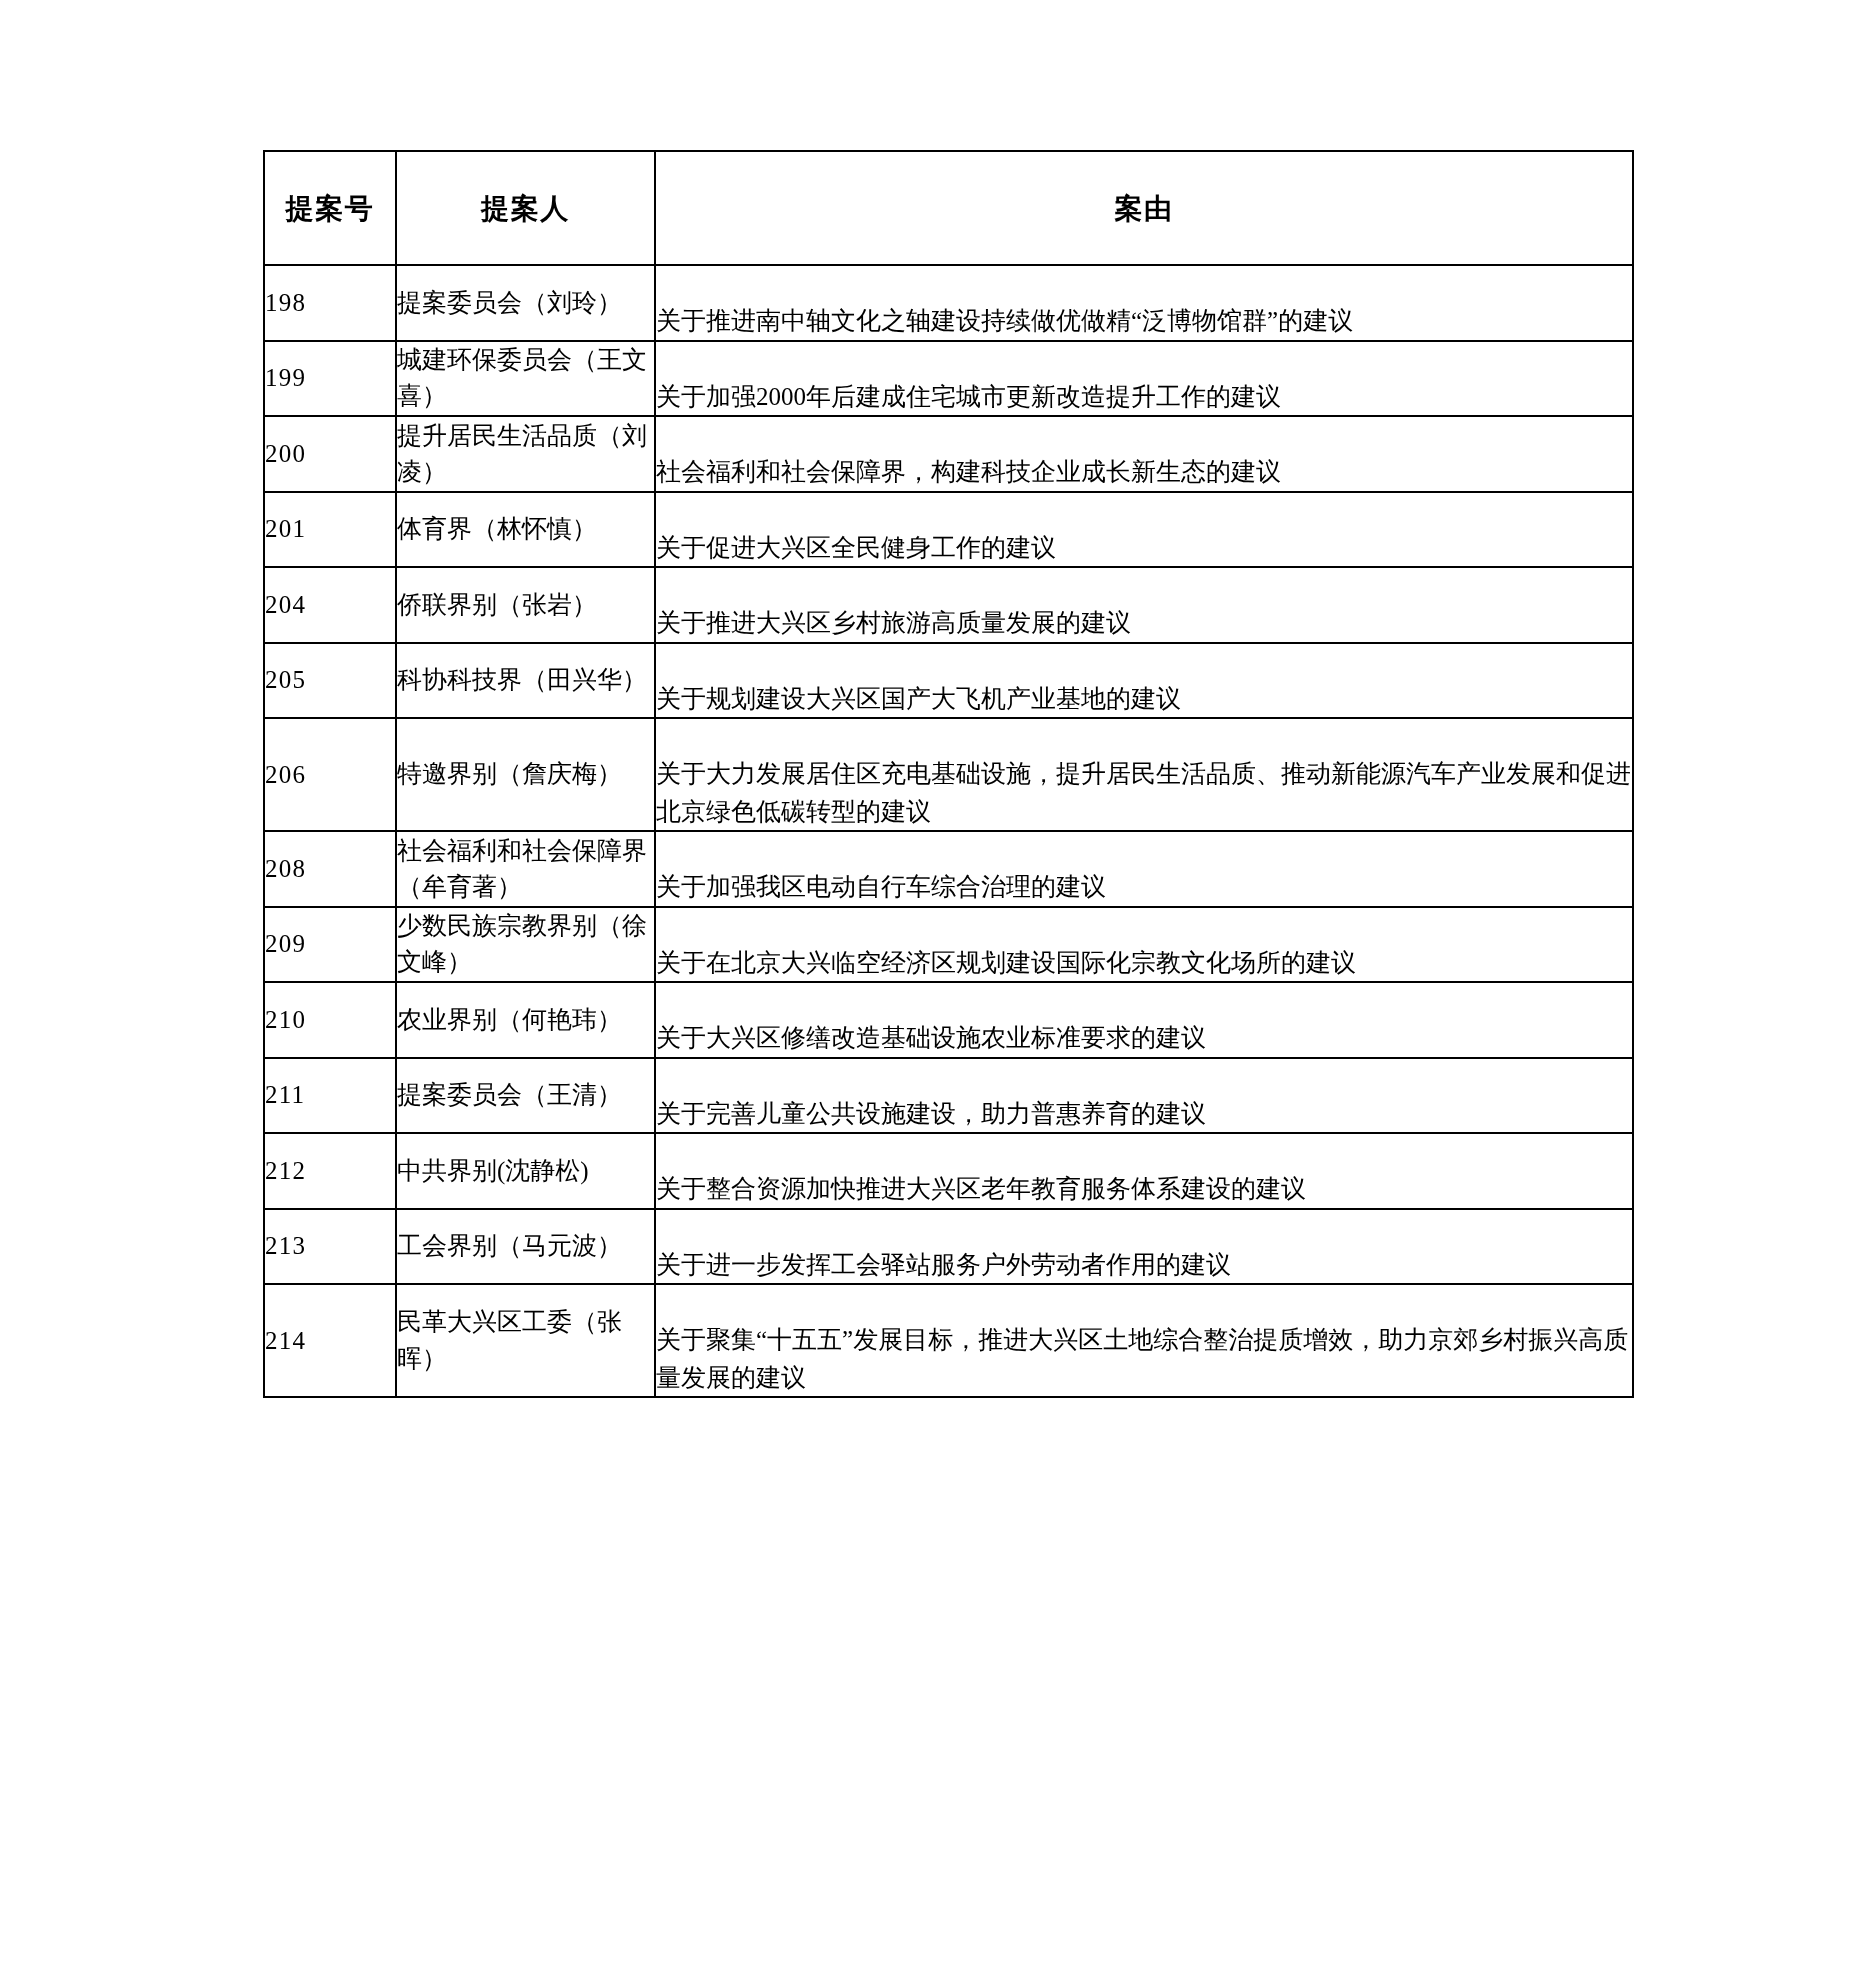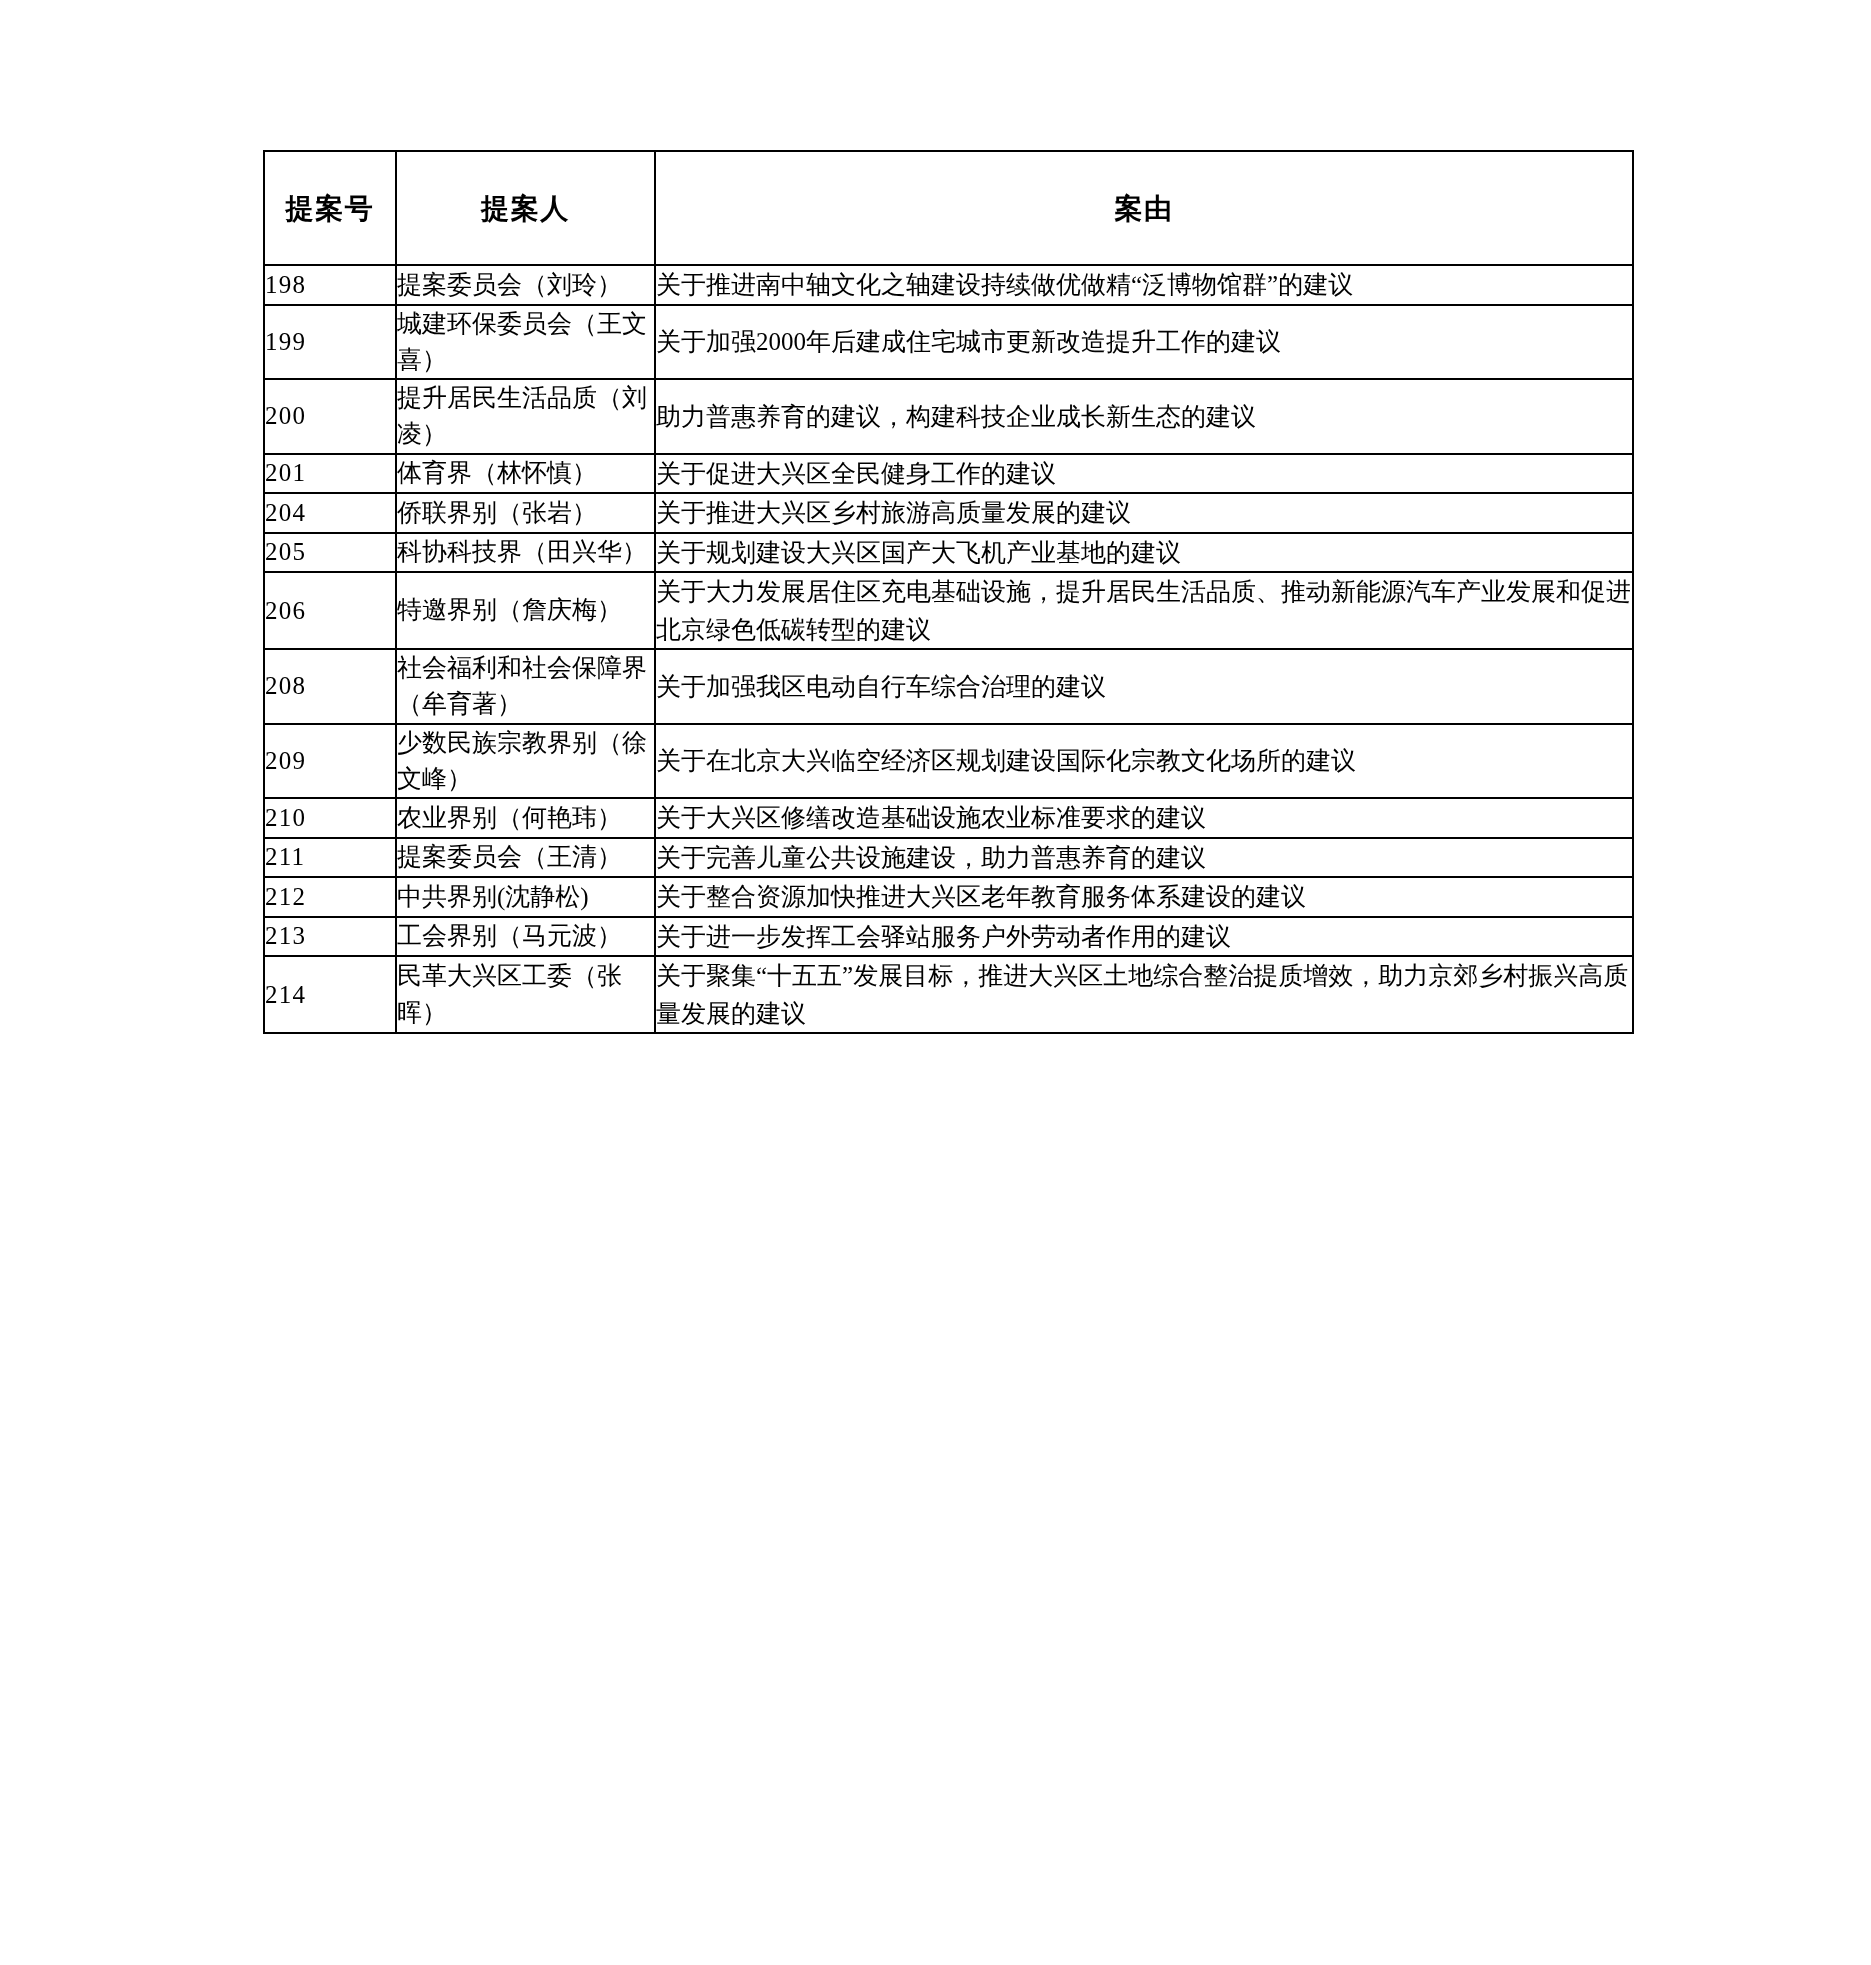--- a/index.html
+++ b/index.html
@@ -68,20 +68,21 @@
   td.cell-what {
     text-align: left;
     font-size: 25px;
     line-height: 1.5;
     padding: 5.5px 7px;
     font-family: "Liberation Serif", "DejaVu Serif", serif;
   }
   td.cell-what .what-text {
     display: block;
     word-break: break-all;
+    margin-top: 36px;
   }
   tr.data-row { }
 </style>
 </head>
 <body>
 
 <div id="page">
   <div id="proposal-table-wrap">
     <table class="proposal-table">
       <colgroup>
@@ -108,21 +109,21 @@
             <td class="cell-no">199</td>
             <td class="cell-who">城建环保委员会（王文喜）</td>
             <td class="cell-what">
               <span class="what-text">关于加强2000年后建成住宅城市更新改造提升工作的建议</span>
             </td>
           </tr>
           <tr class="data-row">
             <td class="cell-no">200</td>
             <td class="cell-who">提升居民生活品质（刘凌）</td>
             <td class="cell-what">
-              <span class="what-text">助力普惠养育的建议，构建科技企业成长新生态的建议</span>
+              <span class="what-text">社会福利和社会保障界，构建科技企业成长新生态的建议</span>
             </td>
           </tr>
           <tr class="data-row">
             <td class="cell-no">201</td>
             <td class="cell-who">体育界（林怀慎）</td>
             <td class="cell-what">
               <span class="what-text">关于促进大兴区全民健身工作的建议</span>
             </td>
           </tr>
           <tr class="data-row">

